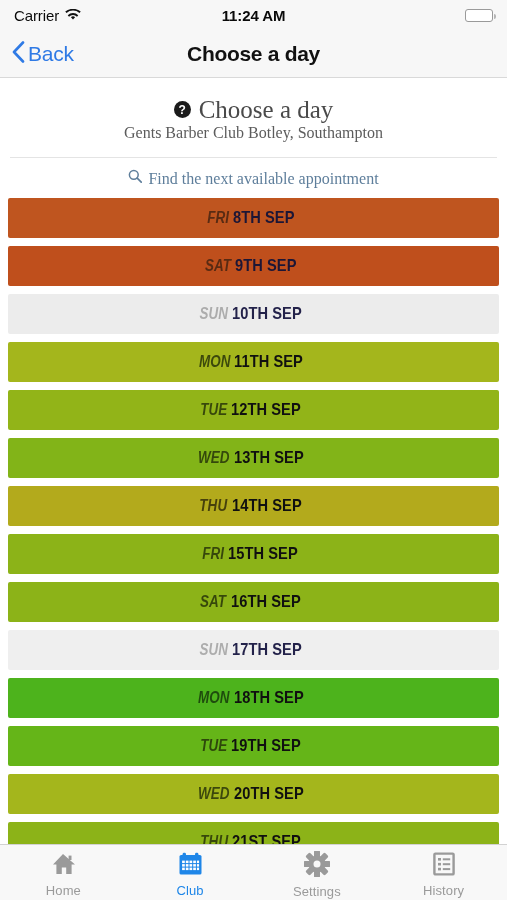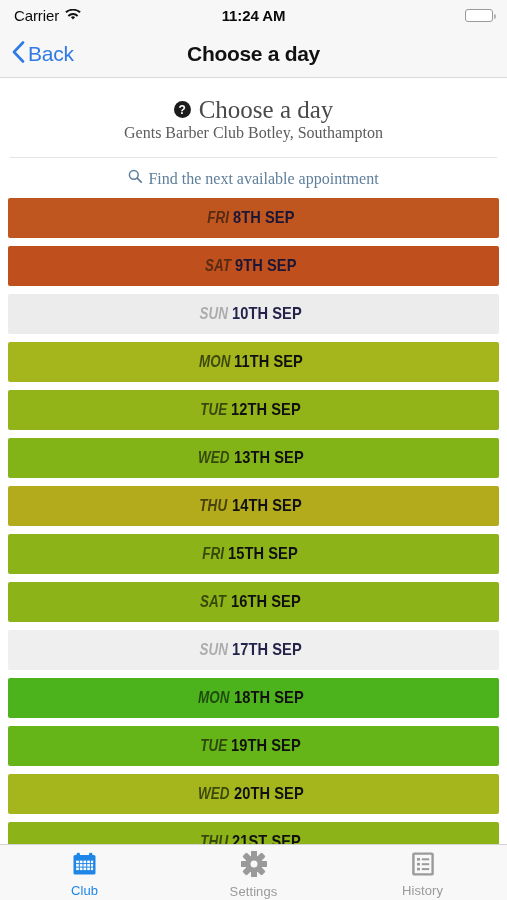--- a/index.html
+++ b/index.html
@@ -338,20 +338,27 @@
           <span class="dnum" style="color: rgb(16, 16, 16);">20TH SEP</span>
         </div>
         <div class="day-row" style="background: rgb(140, 179, 24);">
           <span class="dow" style="color: rgb(31, 42, 8);">THU</span>
           <span class="dnum" style="color: rgb(16, 16, 16);">21ST SEP</span>
         </div>
       </div>
   </div>
 
   <div class="tab-bar" id="tab-bar">
+      <div class="tab">
+        <span class="tab-ico"><svg width="26" height="24" viewBox="0 0 26 24">
+      <path d="M13 2 L25 12.4 h-3.4 V22 h-5.4 v-6.4 h-4.4 V22 H6.4 V12.4 H3 Z" fill="#9a9a9a"></path>
+      <rect x="18.6" y="3.6" width="2.9" height="4.4" fill="#9a9a9a"></rect>
+    </svg></span>
+        <span class="tab-label">Home</span>
+      </div>
       <div class="tab active">
         <span class="tab-ico"><svg width="25" height="24" viewBox="0 0 25 24">
       <rect x="1.5" y="3" width="22" height="19.5" rx="1.6" fill="#1e86e8"></rect>
       <rect x="4.6" y="0.8" width="3.4" height="4.2" rx="1.4" fill="#1e86e8"></rect>
       <rect x="17" y="0.8" width="3.4" height="4.2" rx="1.4" fill="#1e86e8"></rect>
       <rect x="3.4" y="8.4" width="18.2" height="12.2" fill="#ffffff" opacity="0.0"></rect>
       <g fill="#ffffff">
         <rect x="4.1" y="8.6" width="2.7" height="2.5"></rect>
               <rect x="7.8" y="8.6" width="2.7" height="2.5"></rect>
         <rect x="11.5" y="8.6" width="2.7" height="2.5"></rect>

